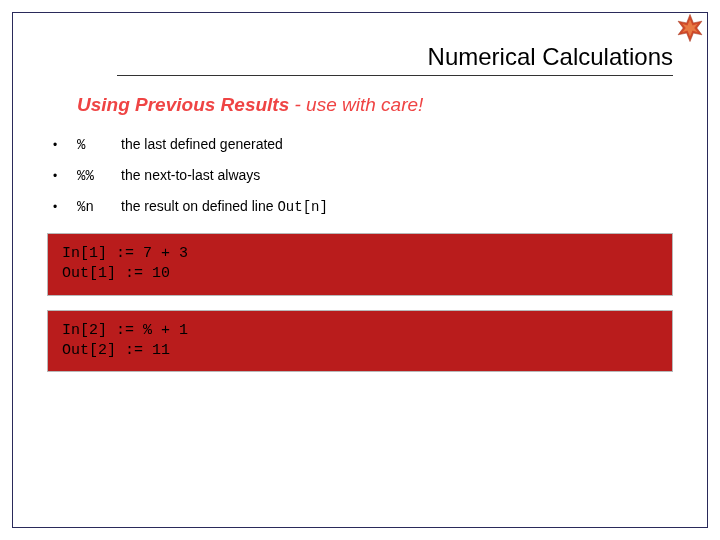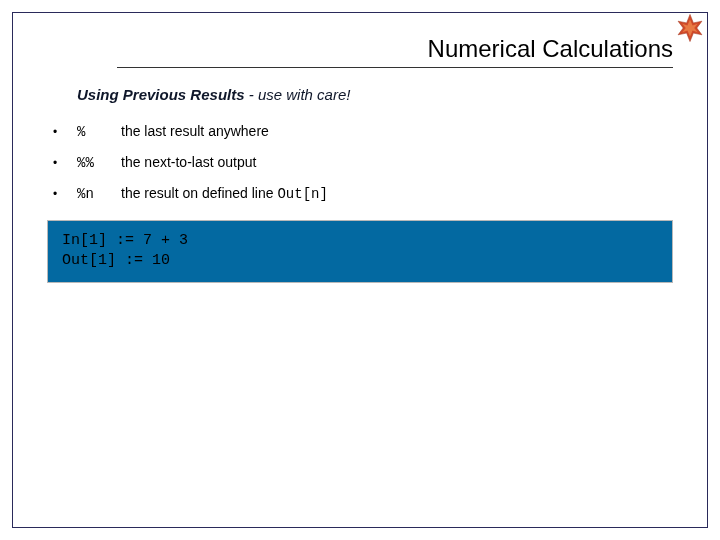--- a/index.html
+++ b/index.html
@@ -14,39 +14,39 @@
   }
   .slide-frame {
     position: absolute;
     top: 12px; left: 12px; right: 12px; bottom: 12px;
     border: 1px solid #2a2a5a;
     padding: 18px 34px 24px 34px;
   }
   .header {
     position: relative;
     margin-bottom: 18px;
-    margin-top: 4px;
+    margin-top: 12px;
   }
   .title {
     font-size: 24px;
     font-weight: 400;
     text-align: right;
     padding-bottom: 4px;
     border-bottom: 1px solid #333;
     margin-left: 70px;
   }
   .corner-icon {
     position: absolute;
     top: -2px; right: 0px;
   }
   .corner-icon svg { display:block; }
   .subhead {
-    color: #0f172a;
+    color: #ef4444;
     font-style: italic;
-    font-size: 15px;
+    font-size: 19px;
     margin: 14px 0 20px 30px;
   }
   .subhead .strong { font-weight: bold; font-style: italic; }
   .bullets {
     list-style: none;
     margin-left: 6px;
     margin-bottom: 18px;
   }
   .bullets li {
     font-size: 14px;
@@ -57,21 +57,21 @@
   .bullets li .dot {
     width: 24px; display: inline-block; font-size: 12px;
   }
   .bullets li .sym {
     font-family: "Courier New", monospace;
     display: inline-block;
     min-width: 44px;
   }
   .bullets li .desc .mono { font-family: Liberation Mono, monospace; }
   .codebox {
-    background: #0369a1;
+    background: #b91c1c;
     border: 1px solid #b8b8b8;
     padding: 10px 14px;
     font-family: "Courier New", monospace;
     font-size: 15px;
     line-height: 1.35;
     margin-bottom: 14px;
     white-space: pre;
   }
   .note {
     font-size: 14px;
@@ -100,36 +100,38 @@
 
   <div class="subhead">
     <span class="strong">Using Previous Results</span><span> - use with care!</span>
   </div>
 
   <ul class="bullets">
     <li>
       <span class="dot">•</span>
       <span class="sym">%</span>
       <span class="desc">
-        <span>the last result anywhere</span><span class="mono"></span>
+        <span>the last defined generated</span><span class="mono"></span>
       </span>
     </li>
     <li>
       <span class="dot">•</span>
       <span class="sym">%%</span>
       <span class="desc">
-        <span>the next-to-last output</span><span class="mono"></span>
+        <span>the next-to-last always</span><span class="mono"></span>
       </span>
     </li>
     <li>
       <span class="dot">•</span>
       <span class="sym">%n</span>
       <span class="desc">
         <span>the result on defined line </span><span class="mono">Out[n]</span>
       </span>
     </li>
   </ul>
 
   <div class="codebox">In[1] := 7 + 3
 Out[1] := 10</div>
+  <div class="codebox">In[2] := % + 1
+Out[2] := 11</div>
 
 
 </div>
 
 </body></html>

